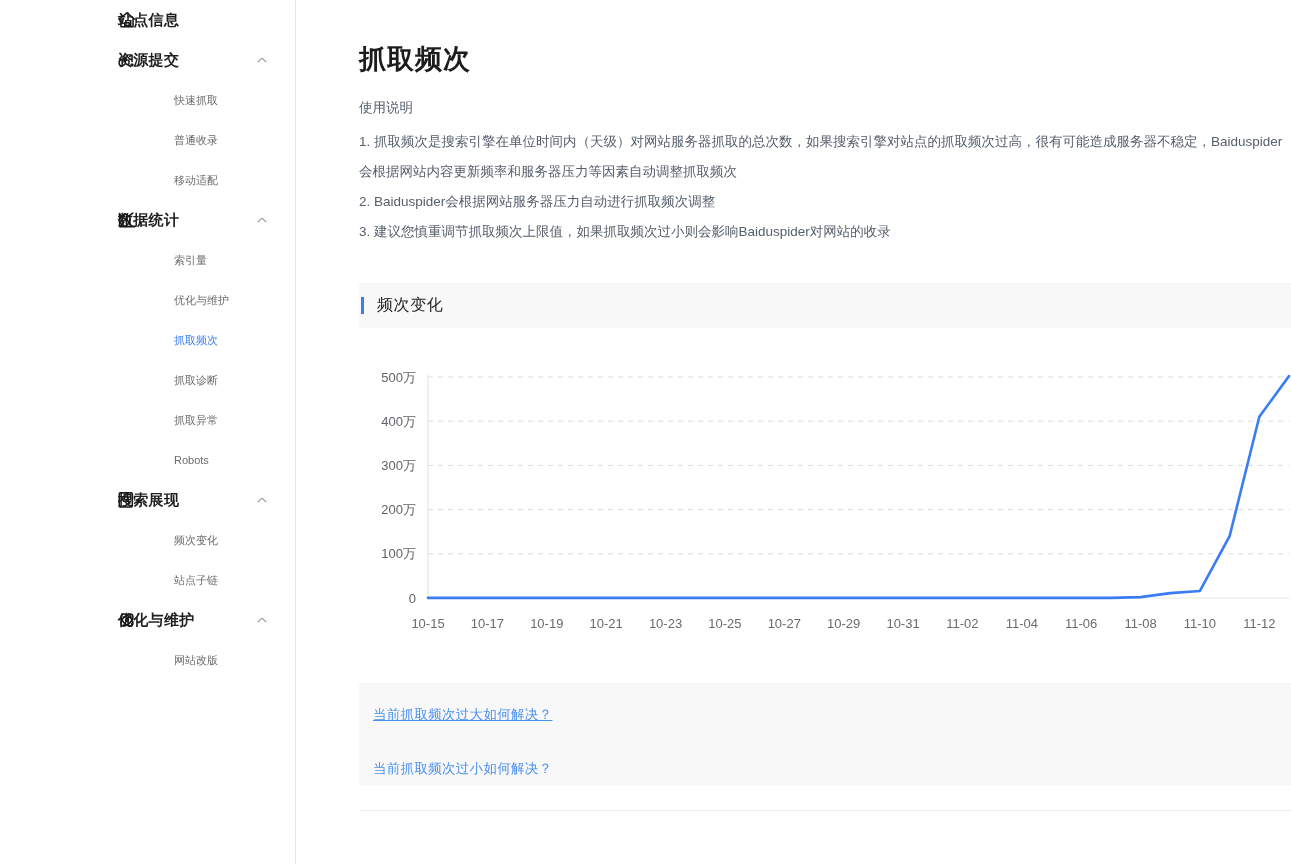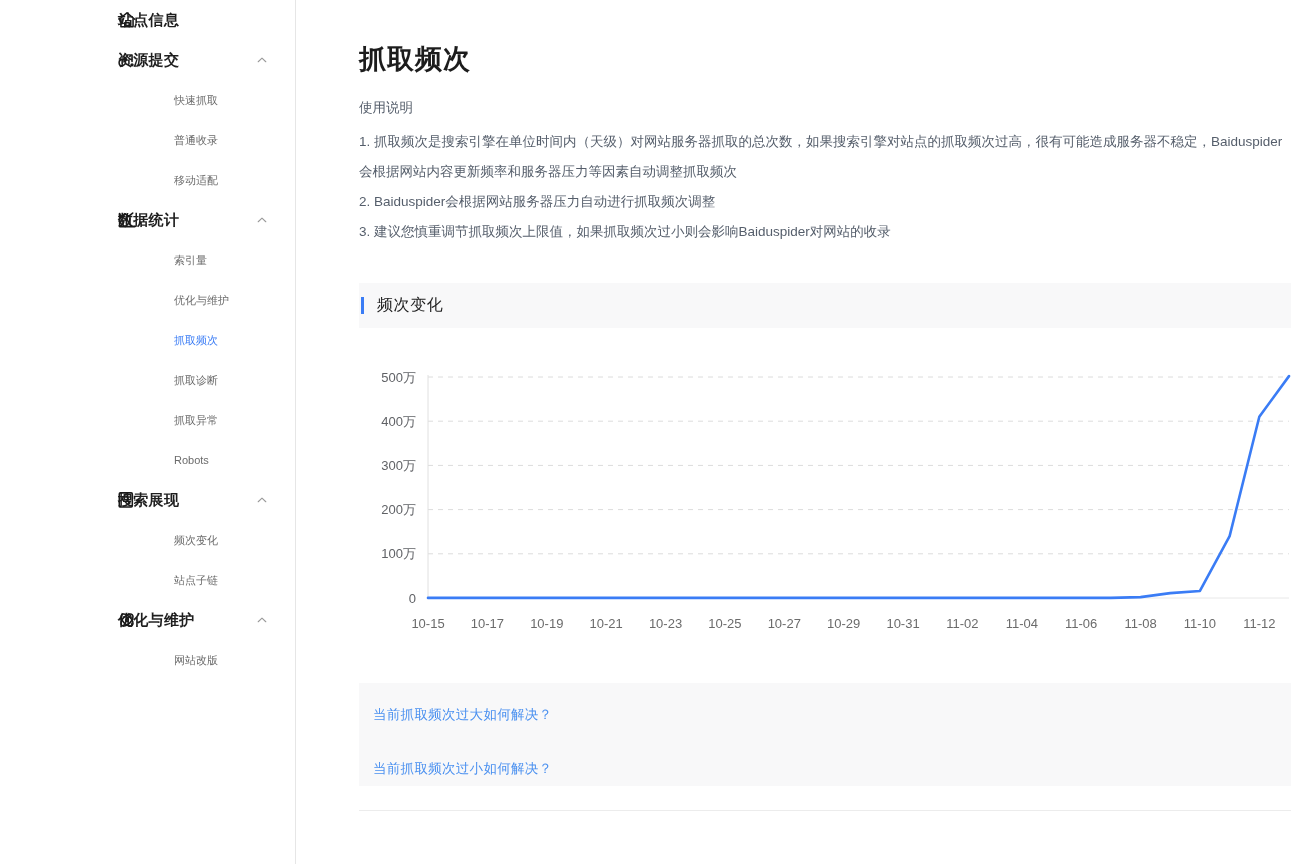--- a/index.html
+++ b/index.html
@@ -136,21 +136,21 @@
   }
   .links-panel a {
     position: absolute;
     left: 14px;
     font-size: 13.5px;
     color: #4a90f0;
     text-decoration: none;
     letter-spacing: .3px;
     cursor: pointer;
   }
-  .links-panel a.l1 { top: 23px; }
+  .links-panel a.l1 { top: 23px; text-decoration: underline; }
   .links-panel a.l2 { top: 77px; }
 
   .footer-rule {
     position: absolute;
     left: 63px; top: 810px;
     width: 932px; height: 1px;
     background: #ececec;
   }
 </style>
 </head>

